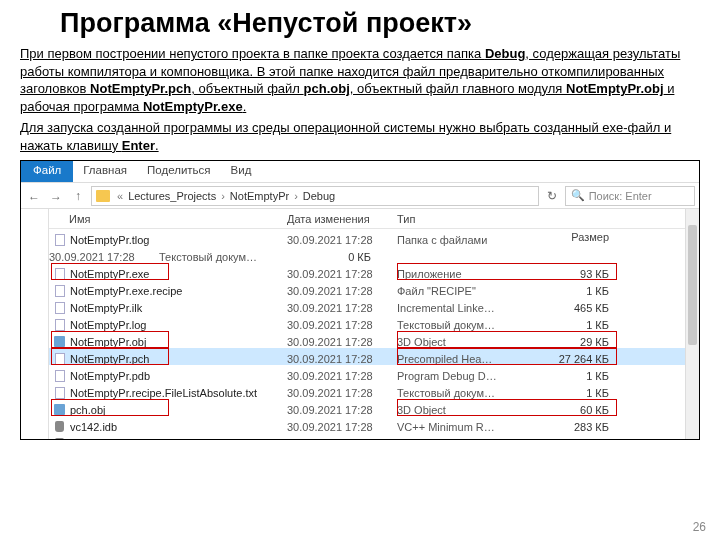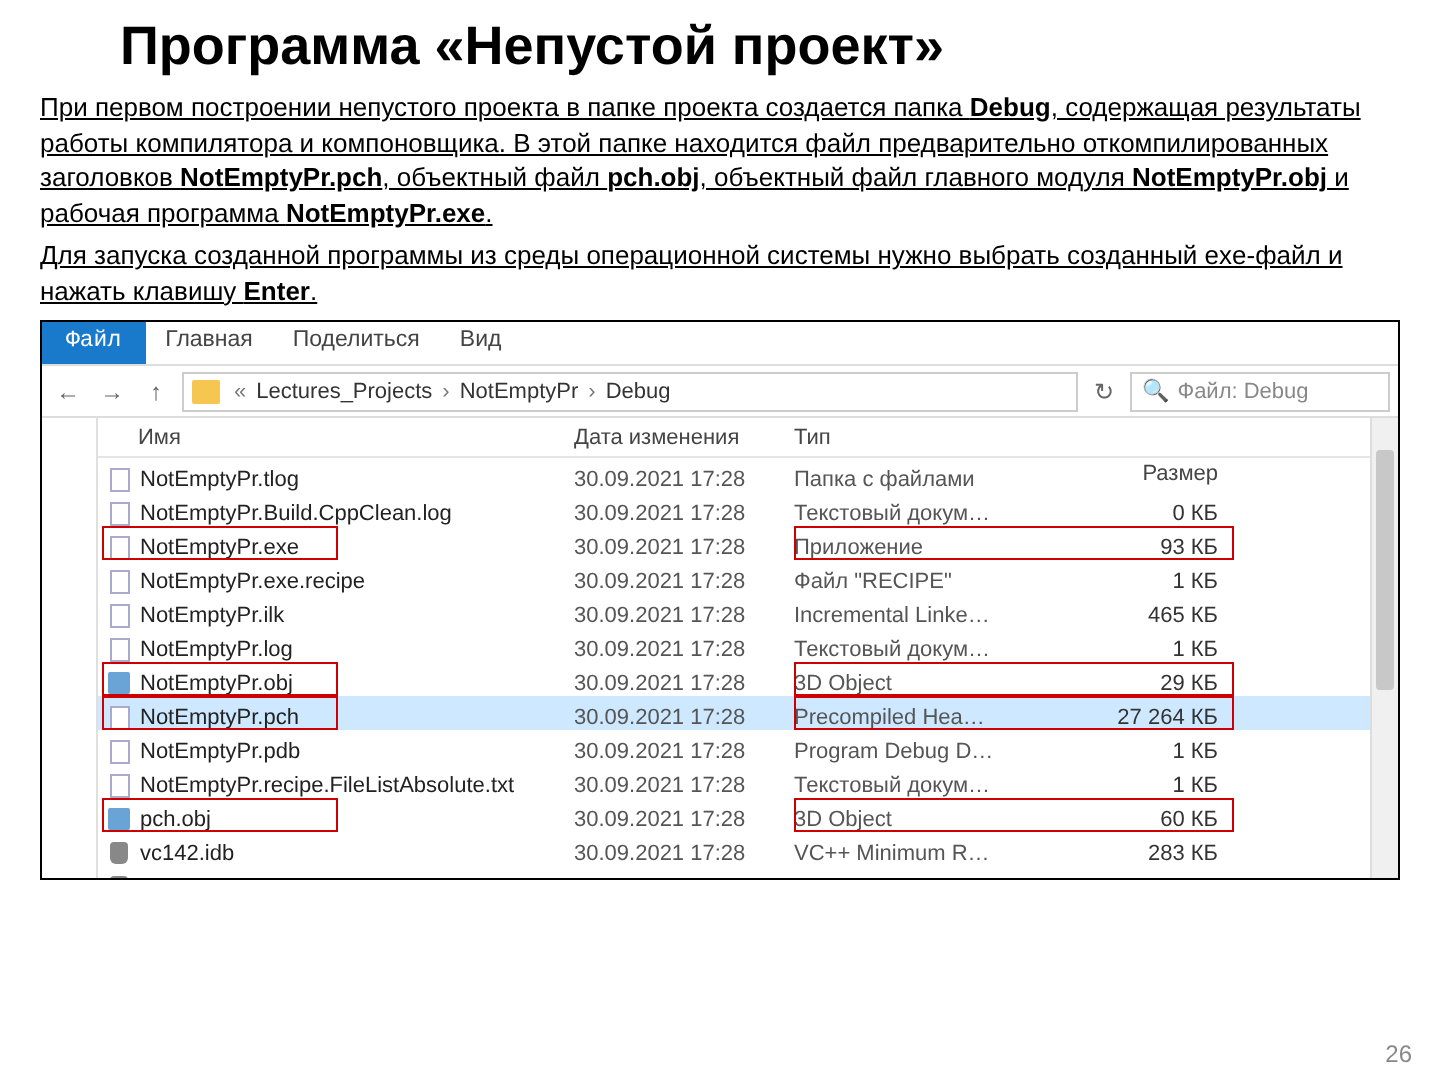--- a/index.html
+++ b/index.html
@@ -40,21 +40,20 @@
     align-items: stretch;
     height: 22px;
     border-bottom: 1px solid #ddd;
     background: #fff;
   }
   .file-tab {
     background: #1979ca;
     color: #fff;
     padding: 3px 12px;
     font-size: 11.5px;
-    font-family: Liberation Mono, monospace;
   }
   .tab {
     padding: 3px 10px;
     font-size: 11.5px;
     color: #444;
   }
   .addr-row {
     display: flex;
     align-items: center;
     height: 26px;
@@ -211,21 +210,21 @@
       <span class="bc-sep">«</span>
       <span class="bc-seg">Lectures_Projects</span>
       <span class="bc-sep">›</span>
       <span class="bc-seg">NotEmptyPr</span>
       <span class="bc-sep">›</span>
       <span class="bc-seg">Debug</span>
     </div>
     <div class="nav-btn">↻</div>
     <div class="search-box">
       <span class="mag">🔍</span>
-      <span>Файл: Debug</span>
+      <span>Поиск: Enter</span>
     </div>
   </div>
 
   <div class="cols">
     <div class="nav-pane"></div>
     <div class="list-pane">
       <div class="list-header">
         <div class="col-name">Имя</div>
         <div class="col-date">Дата изменения</div>
         <div class="col-type">Тип</div>
@@ -237,26 +236,20 @@
               <span class="fico">
                 <span class="fico-file"></span>
               </span>
               <span>NotEmptyPr.tlog</span>
             </div>
             <div class="cell-date">30.09.2021 17:28</div>
             <div class="cell-type">Папка с файлами</div>
             <div class="cell-size"></div>
           </div>
           <div class="row">
-            <div class="cell-name">
-              <span class="fico">
-                <span class="fico-file"></span>
-              </span>
-              <span>NotEmptyPr.Build.CppClean.log</span>
-            </div>
             <div class="cell-date">30.09.2021 17:28</div>
             <div class="cell-type">Текстовый докум…</div>
             <div class="cell-size">0 КБ</div>
           </div>
           <div class="row">
             <div class="cell-name">
               <span class="fico">
                 <span class="fico-file"></span>
               </span>
               <span>NotEmptyPr.exe</span>

